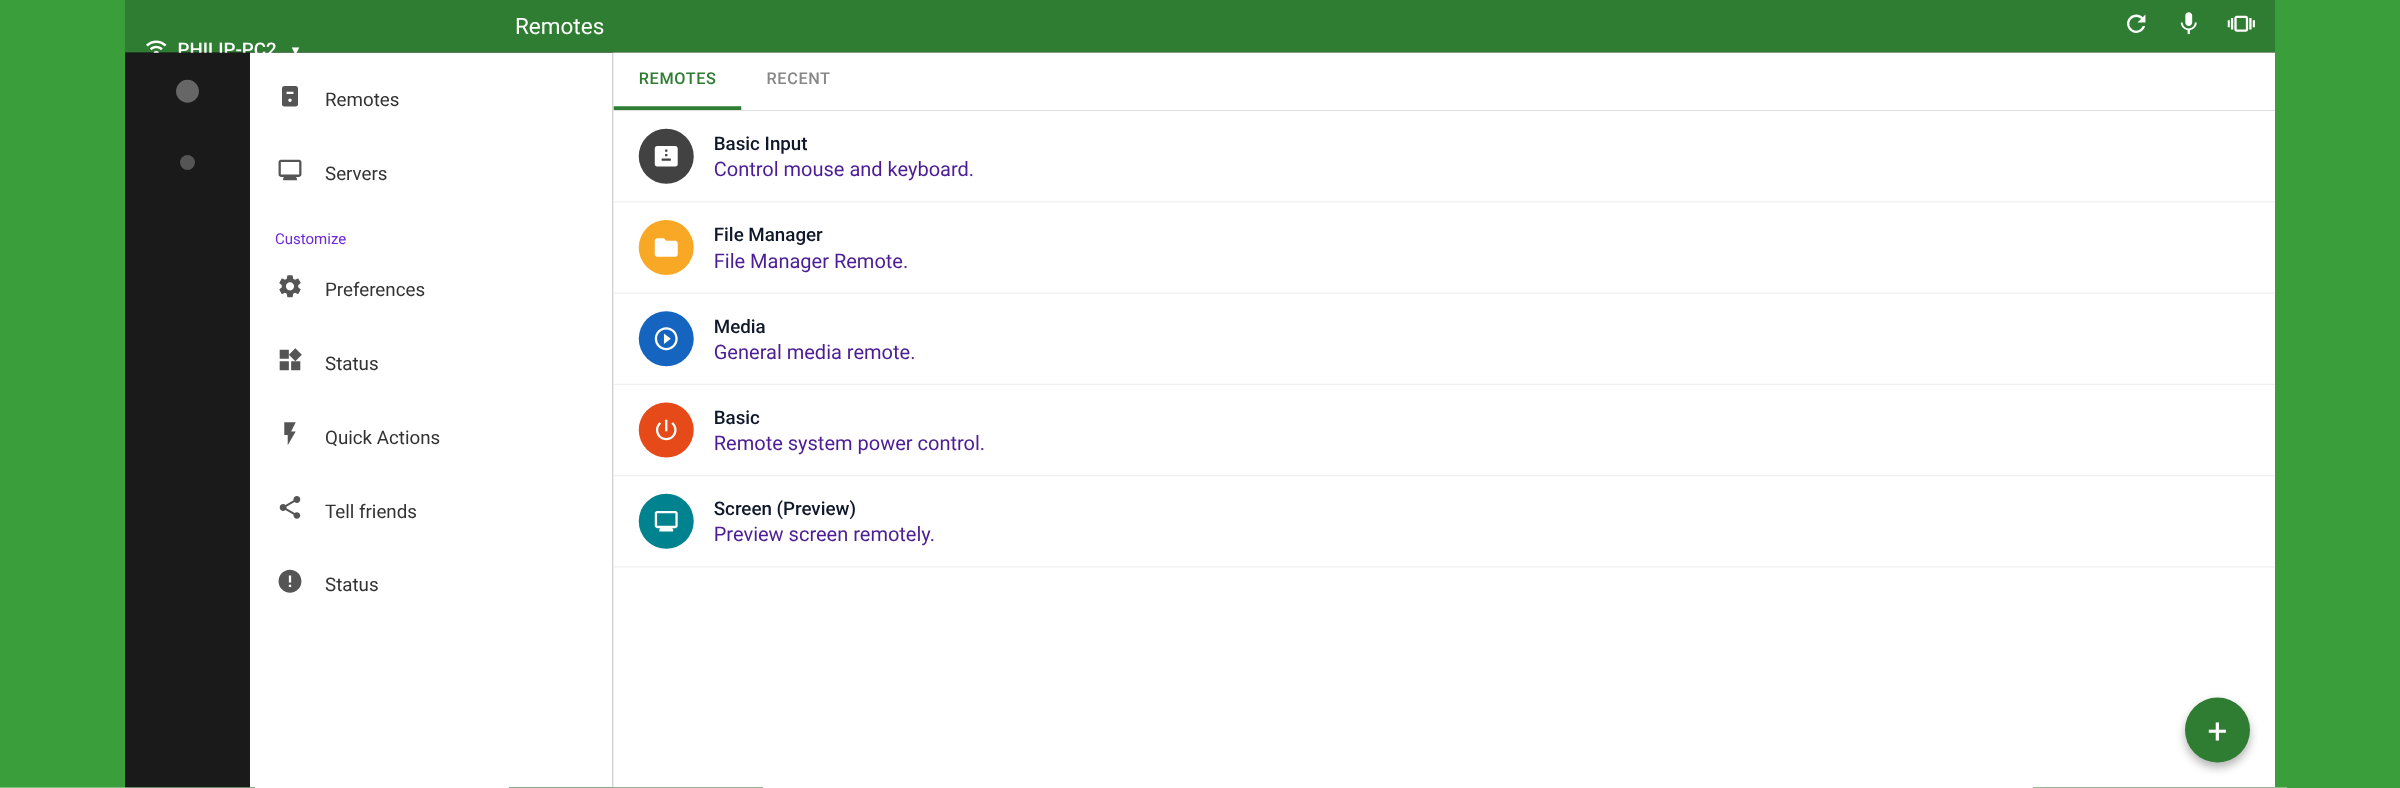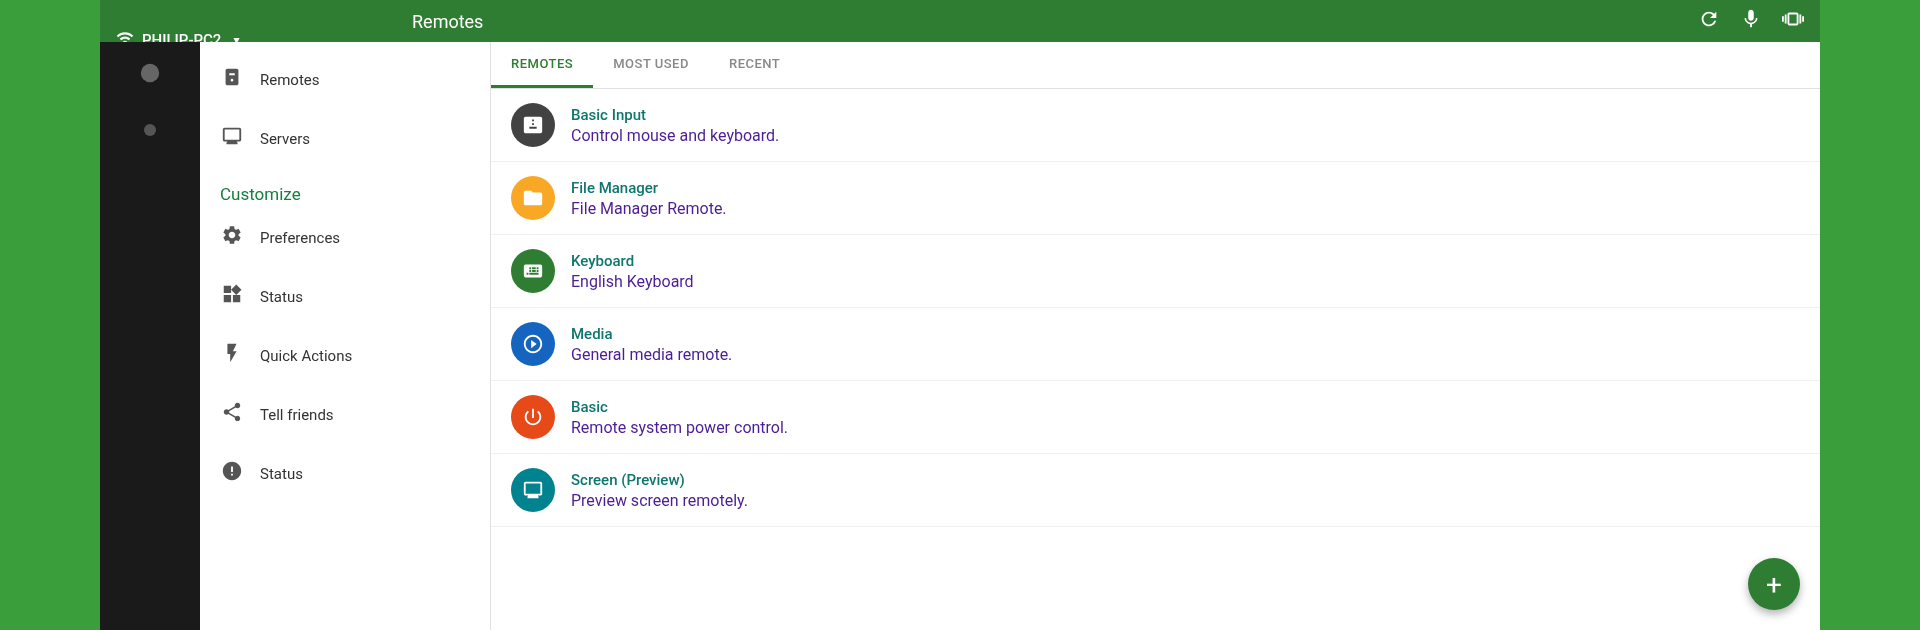--- a/index.html
+++ b/index.html
@@ -126,22 +126,22 @@
       color: #555;
       width: 24px;
       text-align: center;
     }
     .nav-item-label {
       font-size: 15px;
       color: #333;
     }
     .nav-section-label {
       padding: 16px 20px 4px;
-      font-size: 17px;
-      color: #15803d;
+      font-size: 12px;
+      color: #6d28d9;
       text-transform: none;
     }
 
     
     .main-panel {
       flex: 1;
       background: white;
       display: flex;
       flex-direction: column;
       border-left: 1px solid #e0e0e0;
@@ -195,21 +195,21 @@
       flex-shrink: 0;
     }
     .remote-info {
       display: flex;
       flex-direction: column;
       gap: 2px;
     }
     .remote-name {
       font-size: 15px;
       font-weight: 500;
-      color: #0f766e;
+      color: #0f172a;
     }
     .remote-desc {
       font-size: 16px;
       color: #4c1d95;
     }
 
     
     .fab {
       position: absolute;
       bottom: 20px;
@@ -356,21 +356,20 @@
           </svg>
         </span>
         <span class="nav-item-label">Status</span>
       </div>
     </div>
 
     <div class="main-panel">
 
       <div class="tabs-bar">
         <div class="tab active">REMOTES</div>
-        <div class="tab">MOST USED</div>
         <div class="tab">RECENT</div>
       </div>
 
       <div class="remote-list">
 
         <div class="remote-item">
           <div class="remote-icon-circle icon-dark">
             <svg viewBox="0 0 24 24" style="width:22px;height:22px;fill:white">
               <path d="M20 3H4c-1.1 0-2 .9-2 2v14c0 1.1.9 2 2 2h16c1.1 0 2-.9 2-2V5c0-1.1-.9-2-2-2zm-9 3h2v2h-2V6zm0 4h2v2h-2v-2zM10 6H8v2h2V6zm0 4H8v2h2v-2zm-2 6v-2h8v2H8zm8-6h-2v2h2v-2zm0-4h-2v2h2V6z"></path>
             </svg>
@@ -386,31 +385,20 @@
             <svg viewBox="0 0 24 24" style="width:22px;height:22px;fill:white">
               <path d="M10 4H4c-1.1 0-2 .9-2 2v12c0 1.1.9 2 2 2h16c1.1 0 2-.9 2-2V8c0-1.1-.9-2-2-2h-8l-2-2z"></path>
             </svg>
           </div>
           <div class="remote-info">
             <span class="remote-name">File Manager</span>
             <span class="remote-desc">File Manager Remote.</span>
           </div>
         </div>
 
-        <div class="remote-item">
-          <div class="remote-icon-circle icon-green">
-            <svg viewBox="0 0 24 24" style="width:22px;height:22px;fill:white">
-              <path d="M20 5H4c-1.1 0-2 .9-2 2v10c0 1.1.9 2 2 2h16c1.1 0 2-.9 2-2V7c0-1.1-.9-2-2-2zm-9 3h2v2h-2V8zm0 3h2v2h-2v-2zM8 8h2v2H8V8zm0 3h2v2H8v-2zm-1 5H5v-2h2v2zm11 0H8v-2h10v2zm0-3h-2v-2h2v2zm0-3h-2V8h2v2zm-3 3h-2v-2h2v2zm0-3h-2V8h2v2z"></path>
-            </svg>
-          </div>
-          <div class="remote-info">
-            <span class="remote-name">Keyboard</span>
-            <span class="remote-desc">English Keyboard</span>
-          </div>
-        </div>
 
         <div class="remote-item">
           <div class="remote-icon-circle icon-blue">
             <svg viewBox="0 0 24 24" style="width:22px;height:22px;fill:white">
               <path d="M10 16.5l6-4.5-6-4.5v9zM12 2C6.48 2 2 6.48 2 12s4.48 10 10 10 10-4.48 10-10S17.52 2 12 2zm0 18c-4.41 0-8-3.59-8-8s3.59-8 8-8 8 3.59 8 8-3.59 8-8 8z"></path>
             </svg>
           </div>
           <div class="remote-info">
             <span class="remote-name">Media</span>
             <span class="remote-desc">General media remote.</span>

